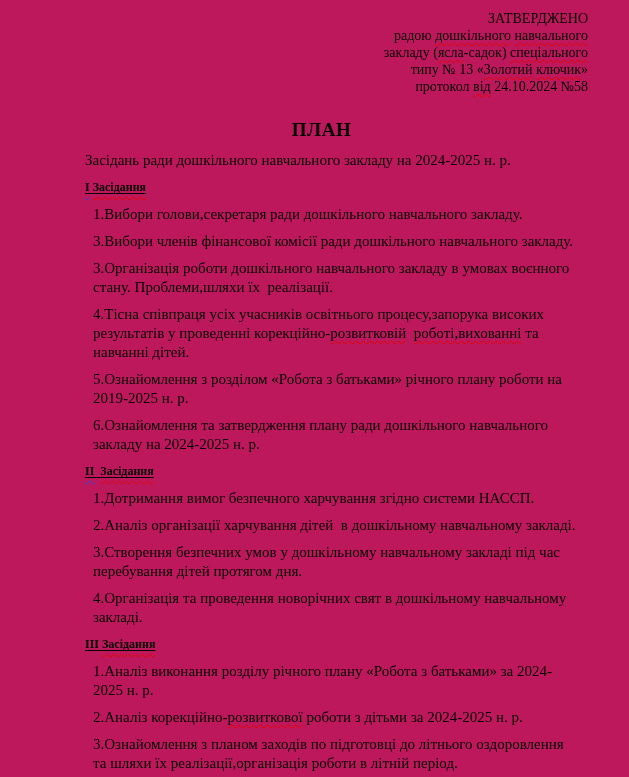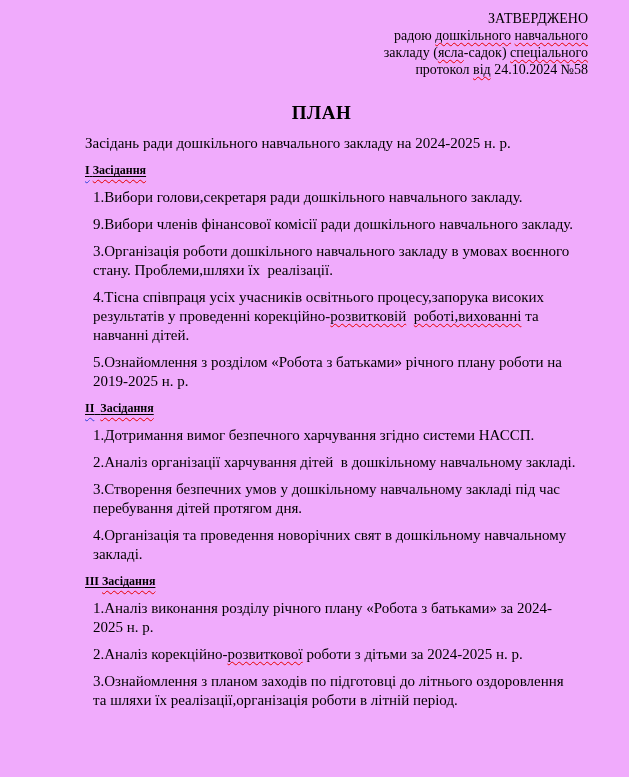--- a/index.html
+++ b/index.html
@@ -1,19 +1,19 @@
 <!DOCTYPE html>
 <html><head>
 <meta charset="utf-8">
 <style>
   * { box-sizing: border-box; }
   html, body { margin: 0; padding: 0; background: #ffffff; }
   .page {
     width: 629px; height: 777px; overflow: hidden;
-    background: #f0abfc; color: #000000;
+    background: #be185d; color: #000000;
     font-family: "Liberation Serif", serif;
     font-size: 15px; line-height: 19px;
     padding: 10px 41px 0 85px;
   }
   .approval {
     text-align: right;
     font-size: 14px; line-height: 17px;
     white-space: nowrap;
   }
   .approval-line { display: block; }
@@ -48,34 +48,36 @@
 </style>
 </head>
 <body>
 
 <div class="page">
 
   <div class="approval">
     <span class="approval-line"><span>ЗАТВЕРДЖЕНО</span></span>
     <span class="approval-line"><span>радою </span><span class="sq-red">дошкільного</span><span> </span><span class="sq-red">навчального</span></span>
     <span class="approval-line"><span>закладу (</span><span class="sq-red">ясла</span><span>-садок) </span><span class="sq-red">спеціального</span></span>
+    <span class="approval-line"><span>типу № 13 «</span><span class="sq-red">Золотий</span><span> </span><span class="sq-red">ключик</span><span>»</span></span>
     <span class="approval-line"><span>протокол </span><span class="sq-red">від</span><span> 24.10.2024 №58</span></span>
   </div>
 
   <h1 class="doc-title">ПЛАН</h1>
 
   <p class="subtitle">Засідань ради дошкільного навчального закладу на 2024-2025 н. р.</p>
 
   <h2 class="sec-heading"><span class="sq-blue"><span class="u">І</span></span><span class="u"> </span><span class="sq-red"><span class="u">Засідання</span></span></h2>
 
   <p class="item">1.Вибори голови,секретаря ради дошкільного навчального закладу.</p>
-  <p class="item">9.Вибори членів фінансової комісії ради дошкільного навчального закладу.</p>
+  <p class="item">3.Вибори членів фінансової комісії ради дошкільного навчального закладу.</p>
   <p class="item">3.Організація роботи дошкільного навчального закладу в умовах воєнного стану. Проблеми,шляхи їх&nbsp; реалізації.</p>
   <p class="item"><span>4.Тісна співпраця усіх учасників освітнього процесу,запорука високих результатів у проведенні корекційно-</span><span class="sq-red">розвитковій</span><span>&nbsp; </span><span class="sq-red">роботі,вихованні</span><span> та навчанні дітей.</span></p>
   <p class="item">5.Ознайомлення з розділом «Робота з батьками» річного плану роботи на 2019-2025 н. р.</p>
+  <p class="item">6.Ознайомлення та затвердження плану ради дошкільного навчального закладу на 2024-2025 н. р.</p>
 
   <h2 class="sec-heading"><span class="sq-blue"><span class="u">ІІ</span></span><span class="u">&nbsp; </span><span class="sq-red"><span class="u">Засідання</span></span></h2>
 
   <p class="item">1.Дотримання вимог безпечного харчування згідно системи НАССП.</p>
   <p class="item">2.Аналіз організації харчування дітей&nbsp; в дошкільному навчальному закладі.</p>
   <p class="item">3.Створення безпечних умов у дошкільному навчальному закладі під час перебування дітей протягом дня.</p>
   <p class="item">4.Організація та проведення новорічних свят в дошкільному навчальному закладі.</p>
 
   <h2 class="sec-heading"><span class="u">ІІІ</span><span class="u"> </span><span class="sq-red"><span class="u">Засідання</span></span></h2>
 

